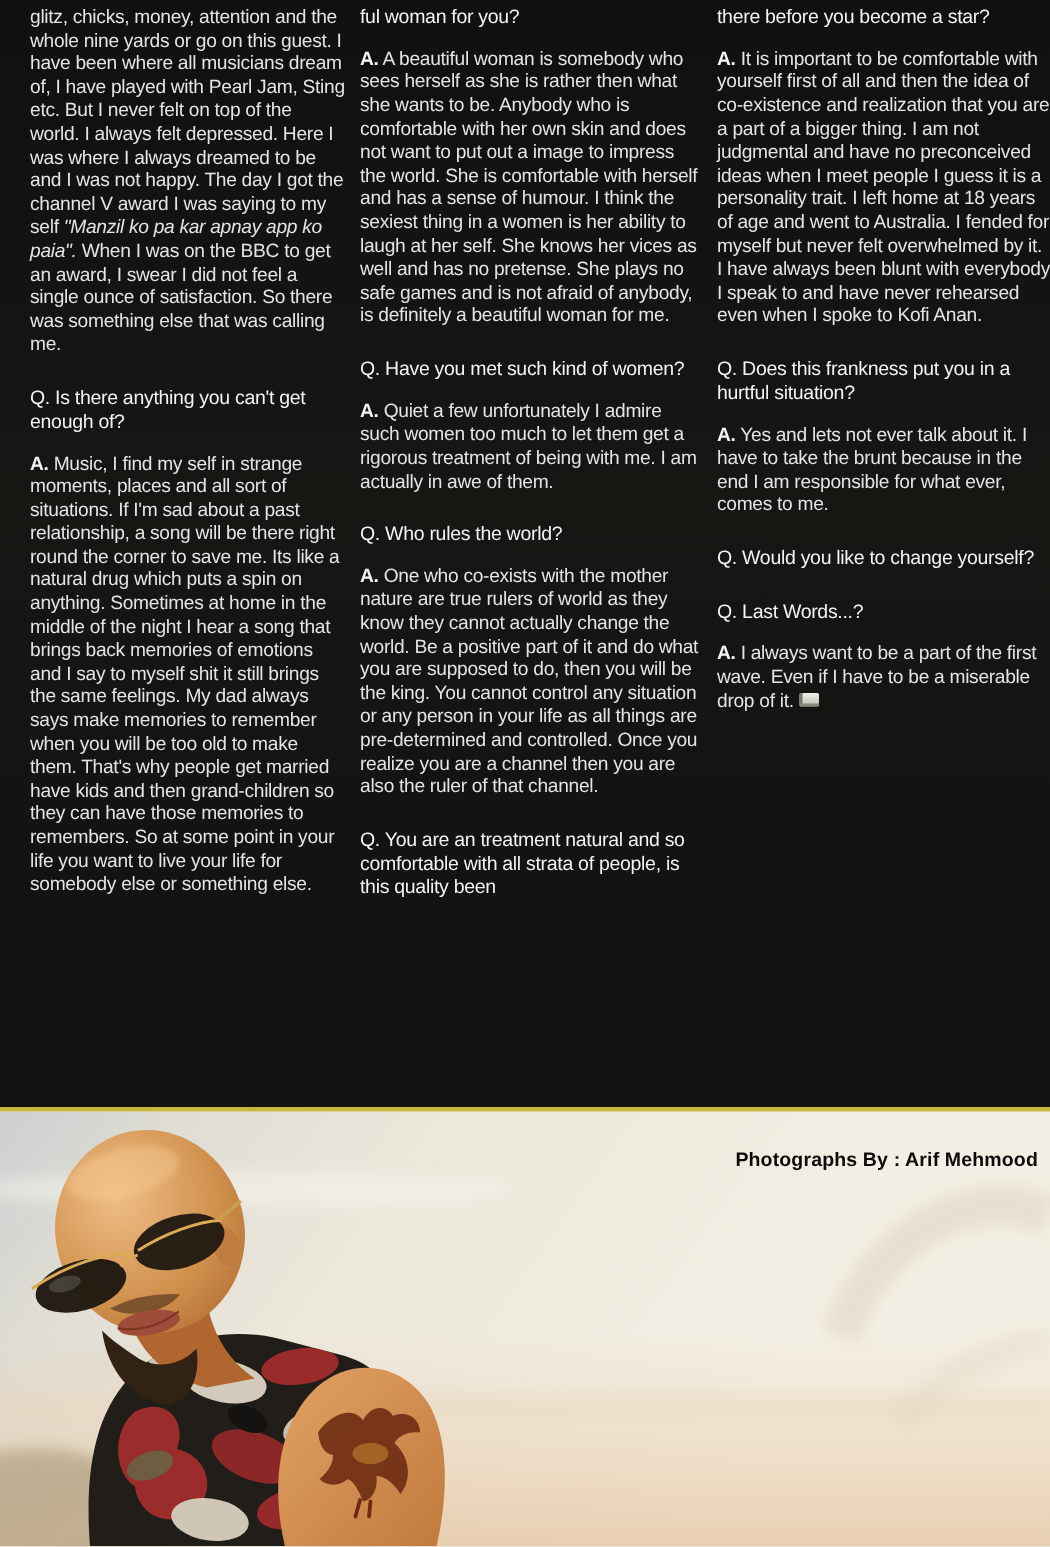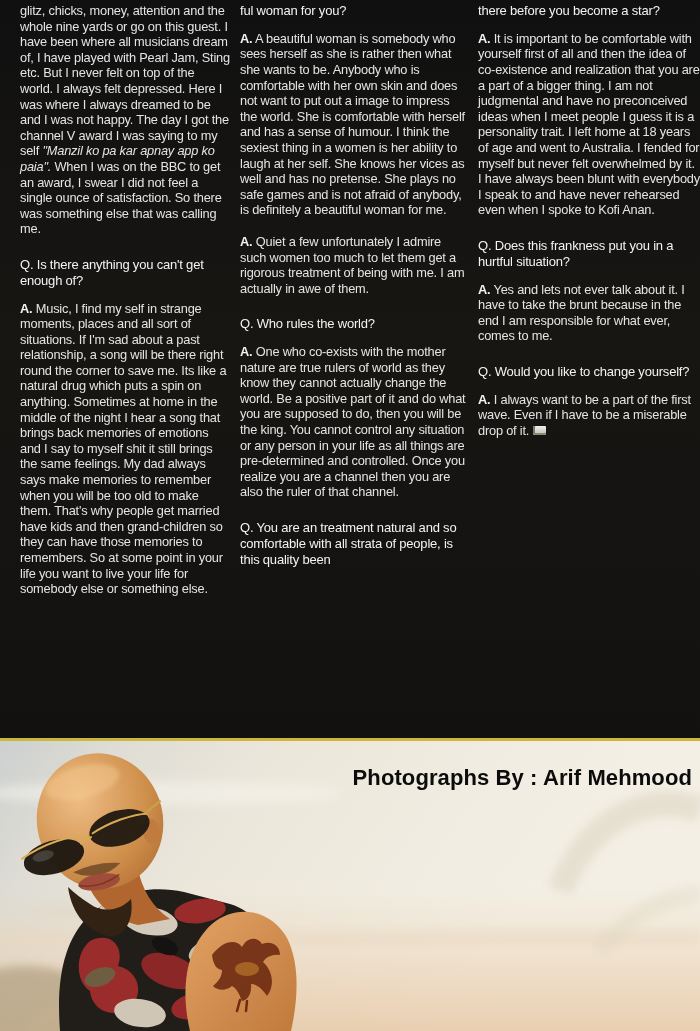--- a/index.html
+++ b/index.html
@@ -19,51 +19,53 @@
   .a b{font-weight:700;color:#f3f3f3;}
   .mt-lg{}
   em{font-style:italic;}
   .end-icon{display:inline-block;width:13px;height:9px;margin-left:4px;border-radius:1px;
             background:linear-gradient(180deg,#f0f0ee,#bdbdb2);
             box-shadow:inset 0 -2px 0 #8a8a78, inset 2px 0 0 #77776a;vertical-align:baseline;}
 
   
   .photo{position:absolute;top:741px;left:0;width:700px;height:290px;overflow:hidden;}
   .photo svg{display:block;}
-  .credit{position:absolute;top:24px;right:8px;font-size:22px;font-weight:700;
+  .credit{position:absolute;top:24px;right:8px;font-size:13px;font-weight:700;
           color:#0c0c0c;letter-spacing:0.1px;}
 </style>
 </head>
 <body>
 
 <div class="page">
 
   <div class="article">
 
     <div class="col c1">
       <p class="p"><span>glitz, chicks, money, attention and the whole nine yards or go on this guest. I have been where all musicians dream of, I have played with Pearl Jam, Sting etc. But I never felt on top of the world. I always felt depressed. Here I was where I always dreamed to be and I was not happy. The day I got the channel V award I was saying to my self </span><em>"Manzil ko pa kar apnay app ko paia".</em><span> When I was on the BBC to get an award, I swear I did not feel a single ounce of satisfaction. So there was something else that was calling me.</span></p>
       <p class="q">Q. Is there anything you can't get enough of?</p>
       <p class="a"><b>A.</b><span> Music, I find my self in strange moments, places and all sort of situations. If I'm sad about a past relationship, a song will be there right round the corner to save me. Its like a natural drug which puts a spin on anything. Sometimes at home in the middle of the night I hear a song that brings back memories of emotions and I say to myself shit it still brings the same feelings. My dad always says make memories to remember when you will be too old to make them. That's why people get married have kids and then grand-children so they can have those memories to remembers. So at some point in your life you want to live your life for somebody else or something else.</span></p>
     </div>
 
     <div class="col c2">
       <p class="q cont">ful woman for you?</p>
       <p class="a"><b>A.</b><span> A beautiful woman is somebody who sees herself as she is rather then what she wants to be. Anybody who is comfortable with her own skin and does not want to put out a image to impress the world. She is comfortable with herself and has a sense of humour. I think the sexiest thing in a women is her ability to laugh at her self. She knows her vices as well and has no pretense. She plays no safe games and is not afraid of anybody, is definitely a beautiful woman for me.</span></p>
+      <p class="q">Q. Have you met such kind of women?</p>
       <p class="a"><b>A.</b><span> Quiet a few unfortunately I admire such women too much to let them get a rigorous treatment of being with me. I am actually in awe of them.</span></p>
       <p class="q">Q. Who rules the world?</p>
       <p class="a"><b>A.</b><span> One who co-exists with the mother nature are true rulers of world as they know they cannot actually change the world. Be a positive part of it and do what you are supposed to do, then you will be the king. You cannot control any situation or any person in your life as all things are pre-determined and controlled. Once you realize you are a channel then you are also the ruler of that channel.</span></p>
       <p class="q">Q. You are an treatment natural and so comfortable with all strata of people, is this quality been</p>
     </div>
 
     <div class="col c3">
       <p class="q cont">there before you become a star?</p>
       <p class="a"><b>A.</b><span> It is important to be comfortable with yourself first of all and then the idea of co-existence and realization that you are a part of a bigger thing. I am not judgmental and have no preconceived ideas when I meet people I guess it is a personality trait. I left home at 18 years of age and went to Australia. I fended for myself but never felt overwhelmed by it. I have always been blunt with everybody I speak to and have never rehearsed even when I spoke to Kofi Anan.</span></p>
       <p class="q">Q. Does this frankness put you in a hurtful situation?</p>
       <p class="a mt-lg"><b>A.</b><span> Yes and lets not ever talk about it. I have to take the brunt because in the end I am responsible for what ever, comes to me.</span></p>
       <p class="q">Q. Would you like to change yourself?</p>
+      <p class="q">Q. Last Words...?</p>
       <p class="a"><b>A.</b><span> I always want to be a part of the first wave. Even if I have to be a miserable drop of it.</span><span class="end-icon"></span></p>
     </div>
   </div>
 
   <div class="photo">
     <svg width="700" height="290" viewBox="0 0 700 290">
       <defs>
         <linearGradient id="bgGrad" x1="0" y1="0" x2="0.85" y2="0.25">
           <stop offset="0" stop-color="#ccd0d0"></stop>
           <stop offset="0.18" stop-color="#dedcd4"></stop>

